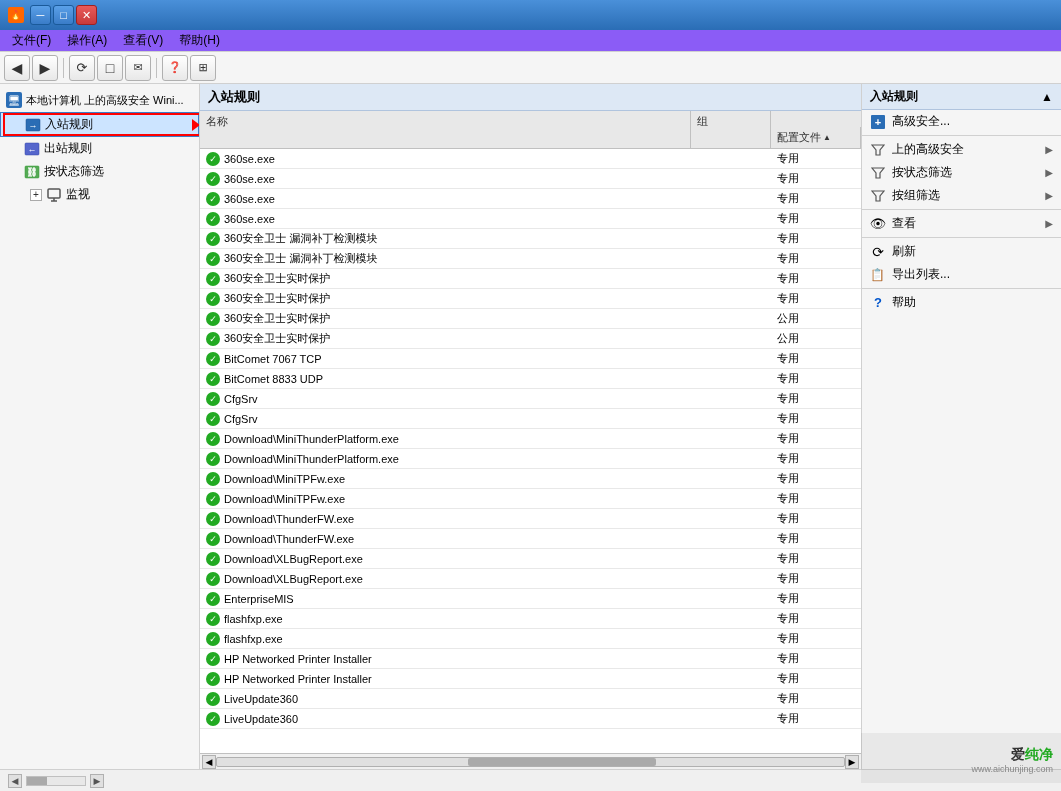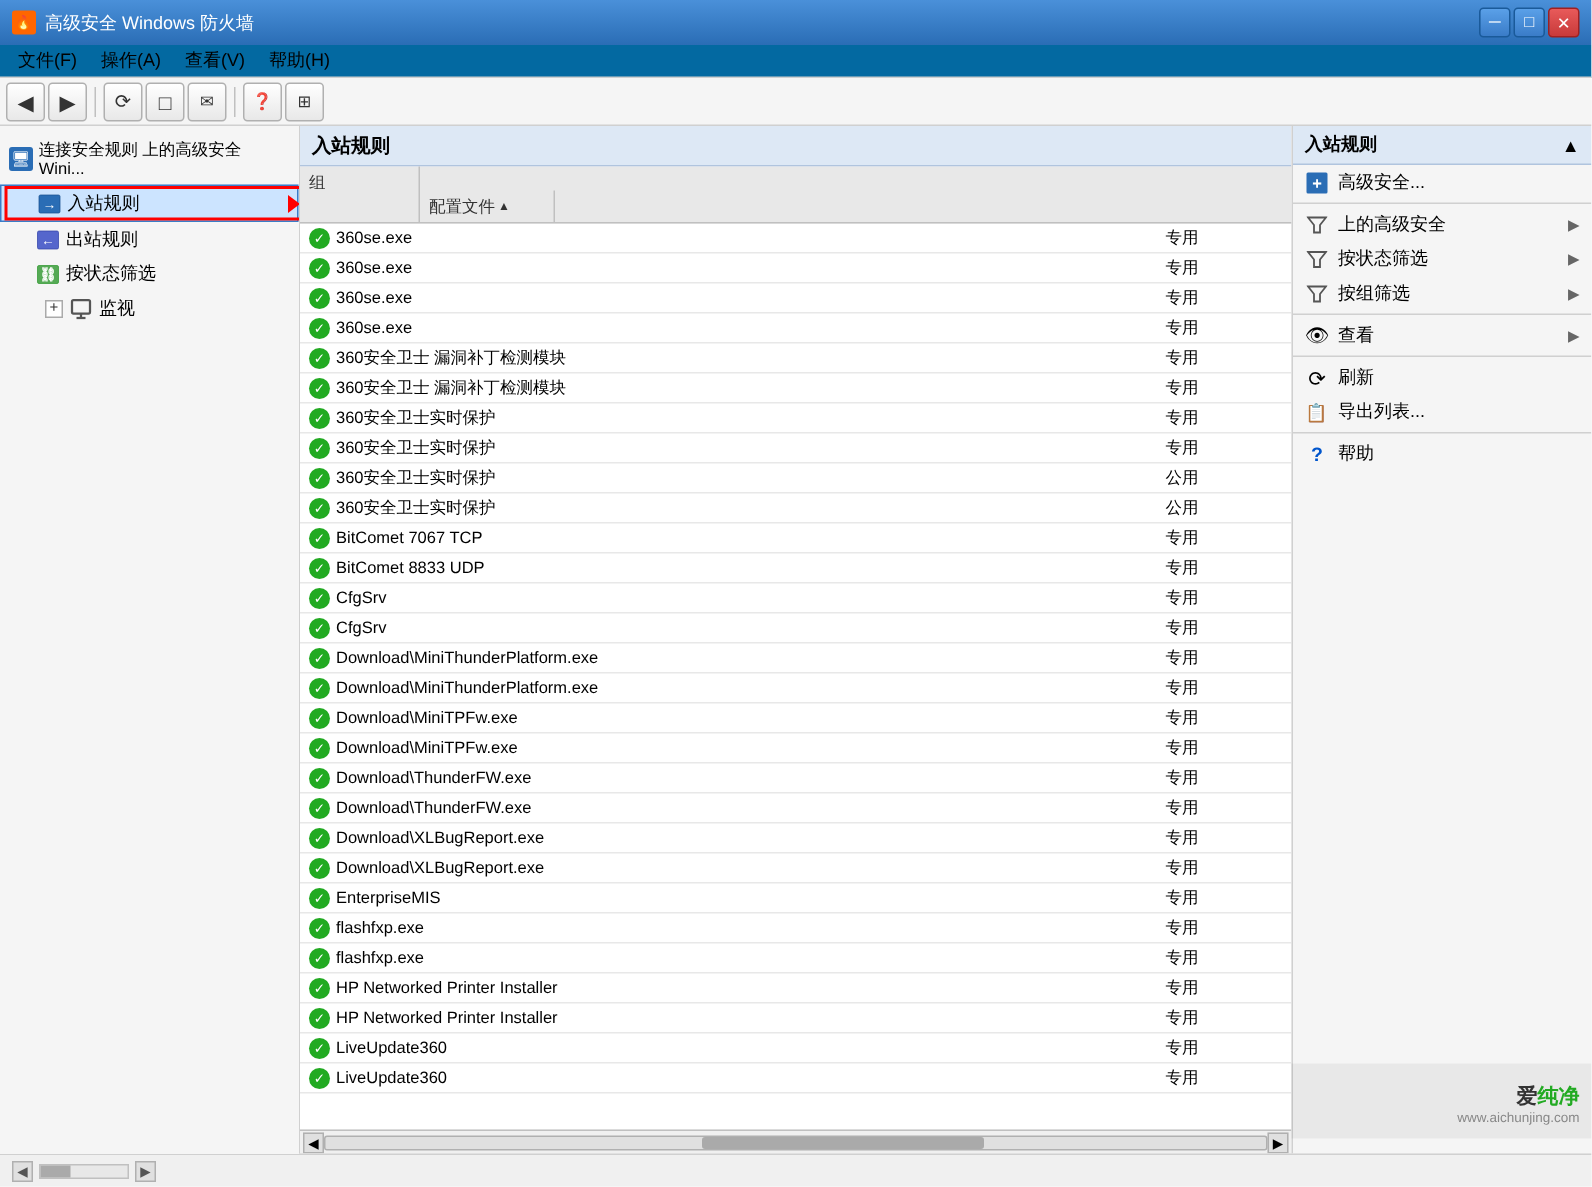--- a/index.html
+++ b/index.html
@@ -44,21 +44,21 @@
       border-radius: 3px;
       color: white;
       font-size: 11px;
       display: flex; align-items: center; justify-content: center;
       cursor: pointer;
     }
     .titlebar-btn.close { background: linear-gradient(to bottom, #e85a5a, #c83a3a); border-color: #a02020; }
 
     
     .menubar {
-      background: #0369a1;
+      background: #8b5cf6;
       height: 22px;
       display: flex;
       align-items: center;
       padding: 0 4px;
       border-bottom: 1px solid #d0d0d0;
     }
     .menu-item {
       padding: 2px 8px;
       cursor: pointer;
       font-size: 12px;
@@ -336,21 +336,21 @@
     }
     .scroll-thumb {
       position: absolute;
       left: 0; width: 20px; height: 100%;
       background: #aaa;
     }
 
     
     .watermark {
       position: absolute;
-      bottom: 32px;
+      bottom: 8px;
       right: 0;
       width: 200px;
       height: 50px;
       background: rgba(0,0,0,0.05);
       display: flex;
       align-items: center;
       justify-content: flex-end;
       padding-right: 8px;
     }
     .watermark-content {
@@ -365,21 +365,20 @@
     }
 
     
     .sort-asc::after { content: ' ▲'; font-size: 8px; }
   </style>
 </head>
 <body>
 
 <div class="titlebar">
   <div class="titlebar-icon">🔥</div>
-  <span class="titlebar-title">高级安全 Windows 防火墙</span>
   <div class="titlebar-controls">
     <div class="titlebar-btn">─</div>
     <div class="titlebar-btn">□</div>
     <div class="titlebar-btn close">✕</div>
   </div>
 </div>
 
 <div class="menubar">
   <span class="menu-item">文件(F)</span>
   <span class="menu-item">操作(A)</span>
@@ -397,21 +396,21 @@
   <div class="toolbar-sep"></div>
   <div class="toolbar-btn" style="font-size:11px;">❓</div>
   <div class="toolbar-btn" style="font-size:11px;">⊞</div>
 </div>
 
 <div class="main-container">
 
   <div class="left-panel">
     <div class="tree-root">
       <div class="tree-root-icon" style="font-size:10px;">🖥</div>
-      <span style="font-size:11px;">连接安全规则 上的高级安全 Wini...</span>
+      <span style="font-size:11px;">本地计算机 上的高级安全 Wini...</span>
     </div>
 
     <div class="tree-item selected" style="position:relative;">
       <div class="red-box-outline"></div>
       <div class="tree-item-icon">
         <svg width="16" height="16" viewBox="0 0 16 16">
           <rect x="1" y="2" width="14" height="12" rx="1" fill="#2a6db5" stroke="#1a5090" stroke-width="0.5"></rect>
           <text x="8" y="11" text-anchor="middle" fill="white" font-size="9" font-weight="bold">→</text>
         </svg>
       </div>
@@ -448,20 +447,21 @@
         </svg>
       </div>
       <span>监视</span>
     </div>
   </div>
 
   <div class="middle-panel">
     <div class="panel-header">入站规则</div>
 
     <div class="table-header">
+      <div class="th name">名称</div>
       <div class="th group">组</div>
       <div class="th profile sort-asc">配置文件</div>
     </div>
 
     <div class="table-body" id="table-body">
     <div class="table-row">
       <div class="td name">
         <div class="green-check">✓</div>
         <span>360se.exe</span>
       </div>

